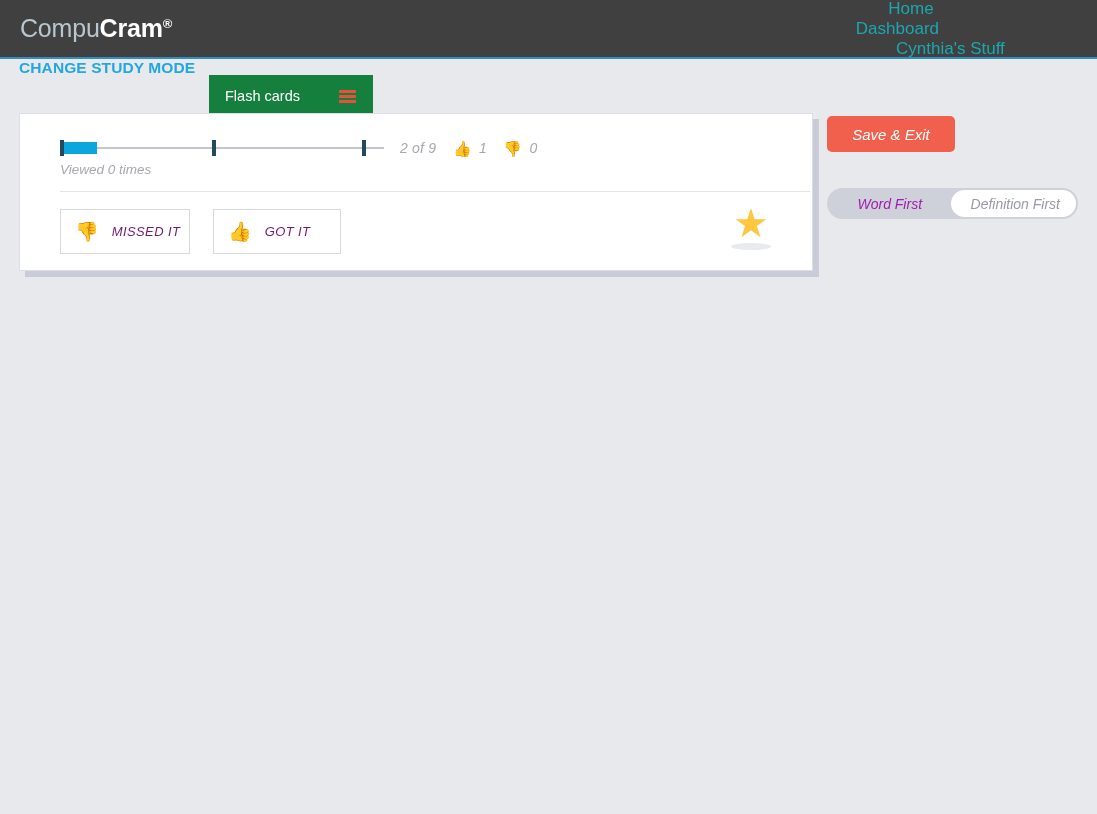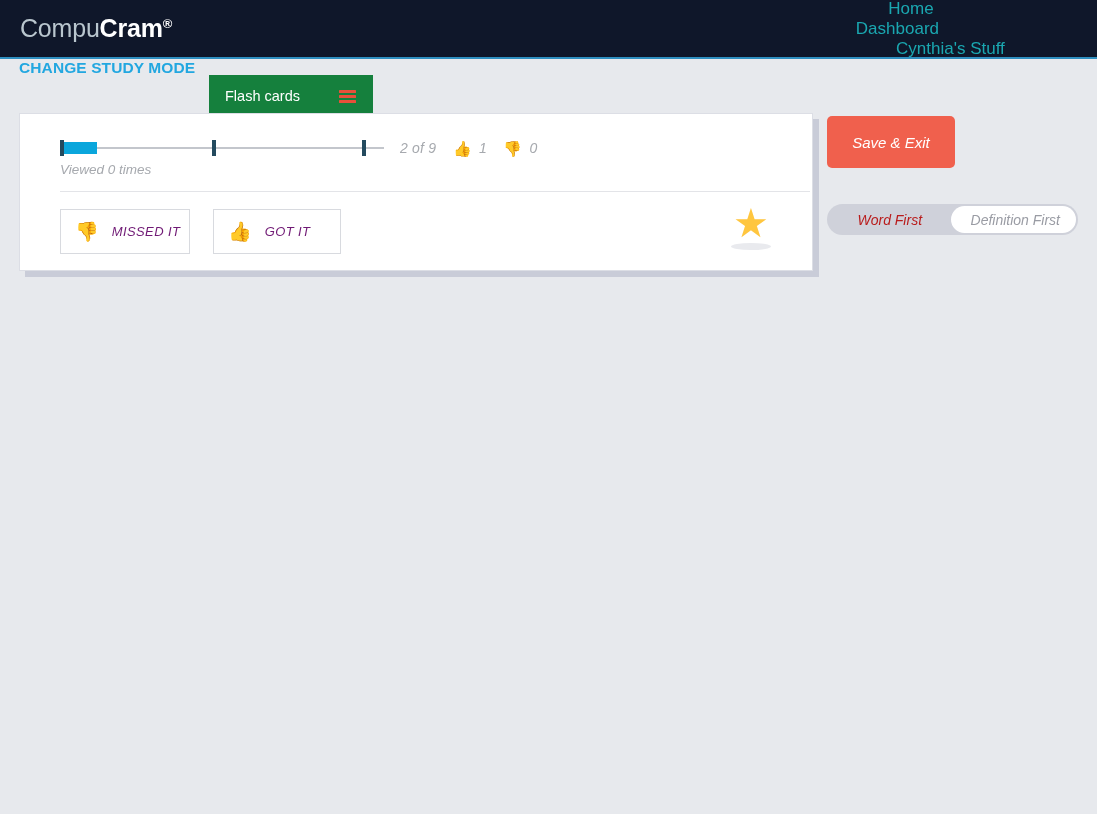--- a/index.html
+++ b/index.html
@@ -14,21 +14,21 @@
   body {
     background: #e7e9ed;
     font-family: "Liberation Sans", sans-serif;
     -webkit-font-smoothing: antialiased;
   }
 
   
   .topbar {
     position: relative;
     height: 59px;
-    background: #0f172a;
+    background: #404040;
     border-bottom: 2px solid #2e8fc0;
     display: flex;
     align-items: center;
   }
 
   .brand {
     margin-left: 20px;
     font-size: 25px;
     line-height: 1;
     color: #b9c6ce;
@@ -299,21 +299,21 @@
 
   
   .sidepanel {
     margin-left: 14px;
     padding-top: 3px;
     width: 256px;
   }
 
   .save-exit {
     width: 128px;
-    height: 52px;
+    height: 36px;
     background: #f0604d;
     border: none;
     border-radius: 5px;
     color: #ffffff;
     font-size: 15px;
     font-style: italic;
     font-family: "Liberation Sans", sans-serif;
     cursor: pointer;
     display: block;
   }
@@ -331,21 +331,21 @@
     user-select: none;
   }
   .toggle-opt {
     flex: 1;
     text-align: center;
     font-size: 14px;
     font-style: italic;
     white-space: nowrap;
     z-index: 2;
   }
-  .toggle-opt-off { color: #b91c1c; }
+  .toggle-opt-off { color: #a21caf; }
   .toggle-opt-on  { color: #9a9ca4; }
   .toggle-knob {
     position: absolute;
     right: 2px;
     top: 2px;
     width: 125px;
     height: 27px;
     background: #ffffff;
     border-radius: 14px;
     z-index: 1;

